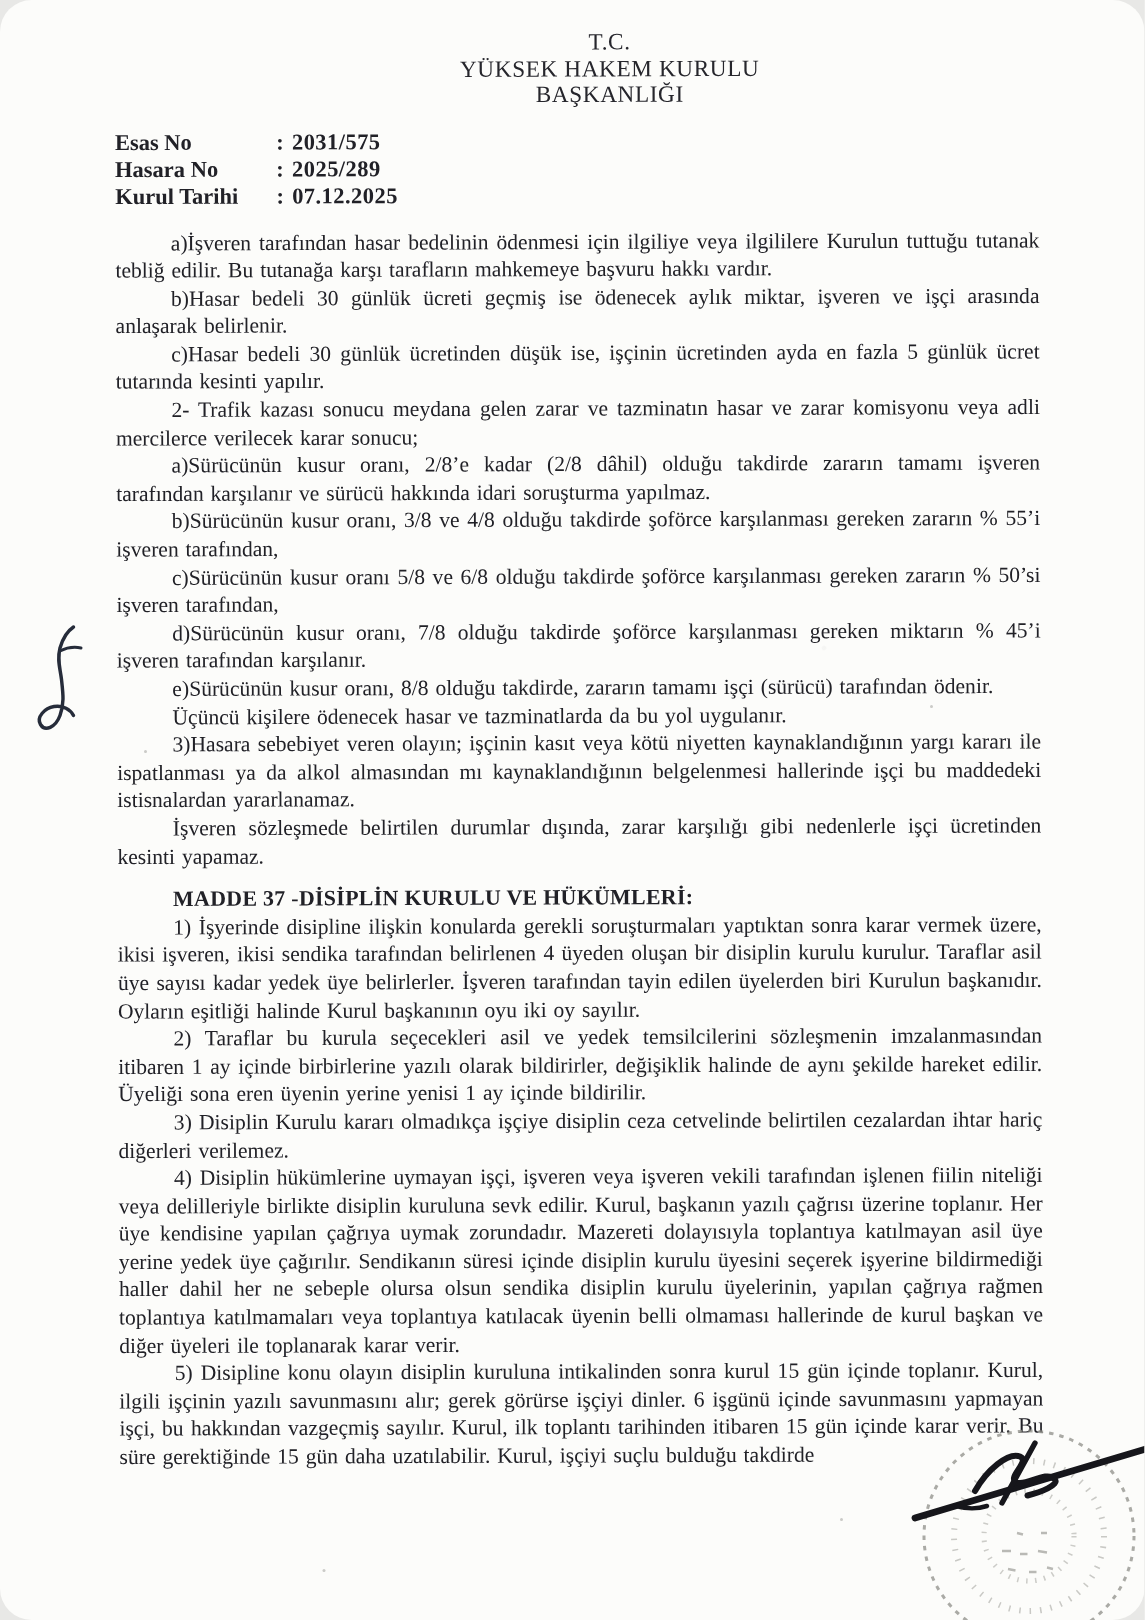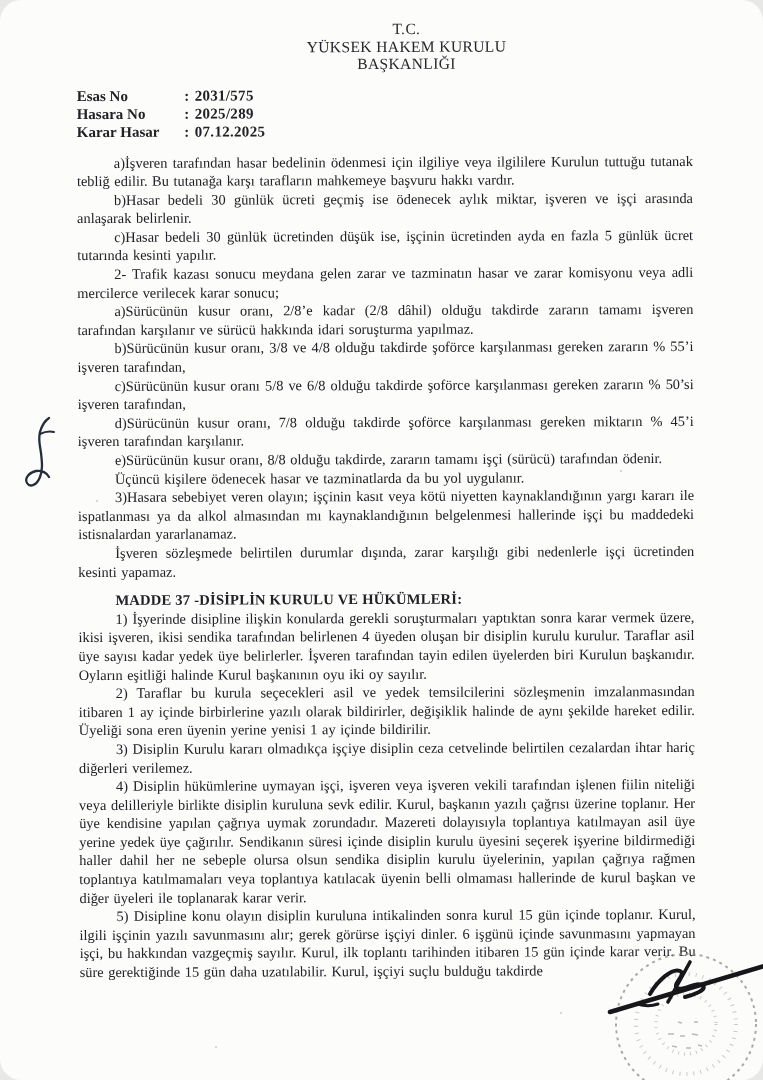--- a/index.html
+++ b/index.html
@@ -98,21 +98,21 @@
           <span class="case-value">2031/575</span>
         </div>
 
         <div class="case-row">
           <span class="case-label">Hasara No</span>
           <span class="case-sep">:</span>
           <span class="case-value">2025/289</span>
         </div>
 
         <div class="case-row">
-          <span class="case-label">Karar Hasar</span>
+          <span class="case-label">Kurul Tarihi</span>
           <span class="case-sep">:</span>
           <span class="case-value">07.12.2025</span>
         </div>
       </div>
 
     <div class="body-text">
 
         <p class="para">a)İşveren tarafından hasar bedelinin ödenmesi için ilgiliye veya ilgililere Kurulun tuttuğu tutanak tebliğ edilir. Bu tutanağa karşı tarafların mahkemeye başvuru hakkı vardır.</p>
 
         <p class="para">b)Hasar bedeli 30 günlük ücreti geçmiş ise ödenecek aylık miktar, işveren ve işçi arasında anlaşarak belirlenir.</p>

